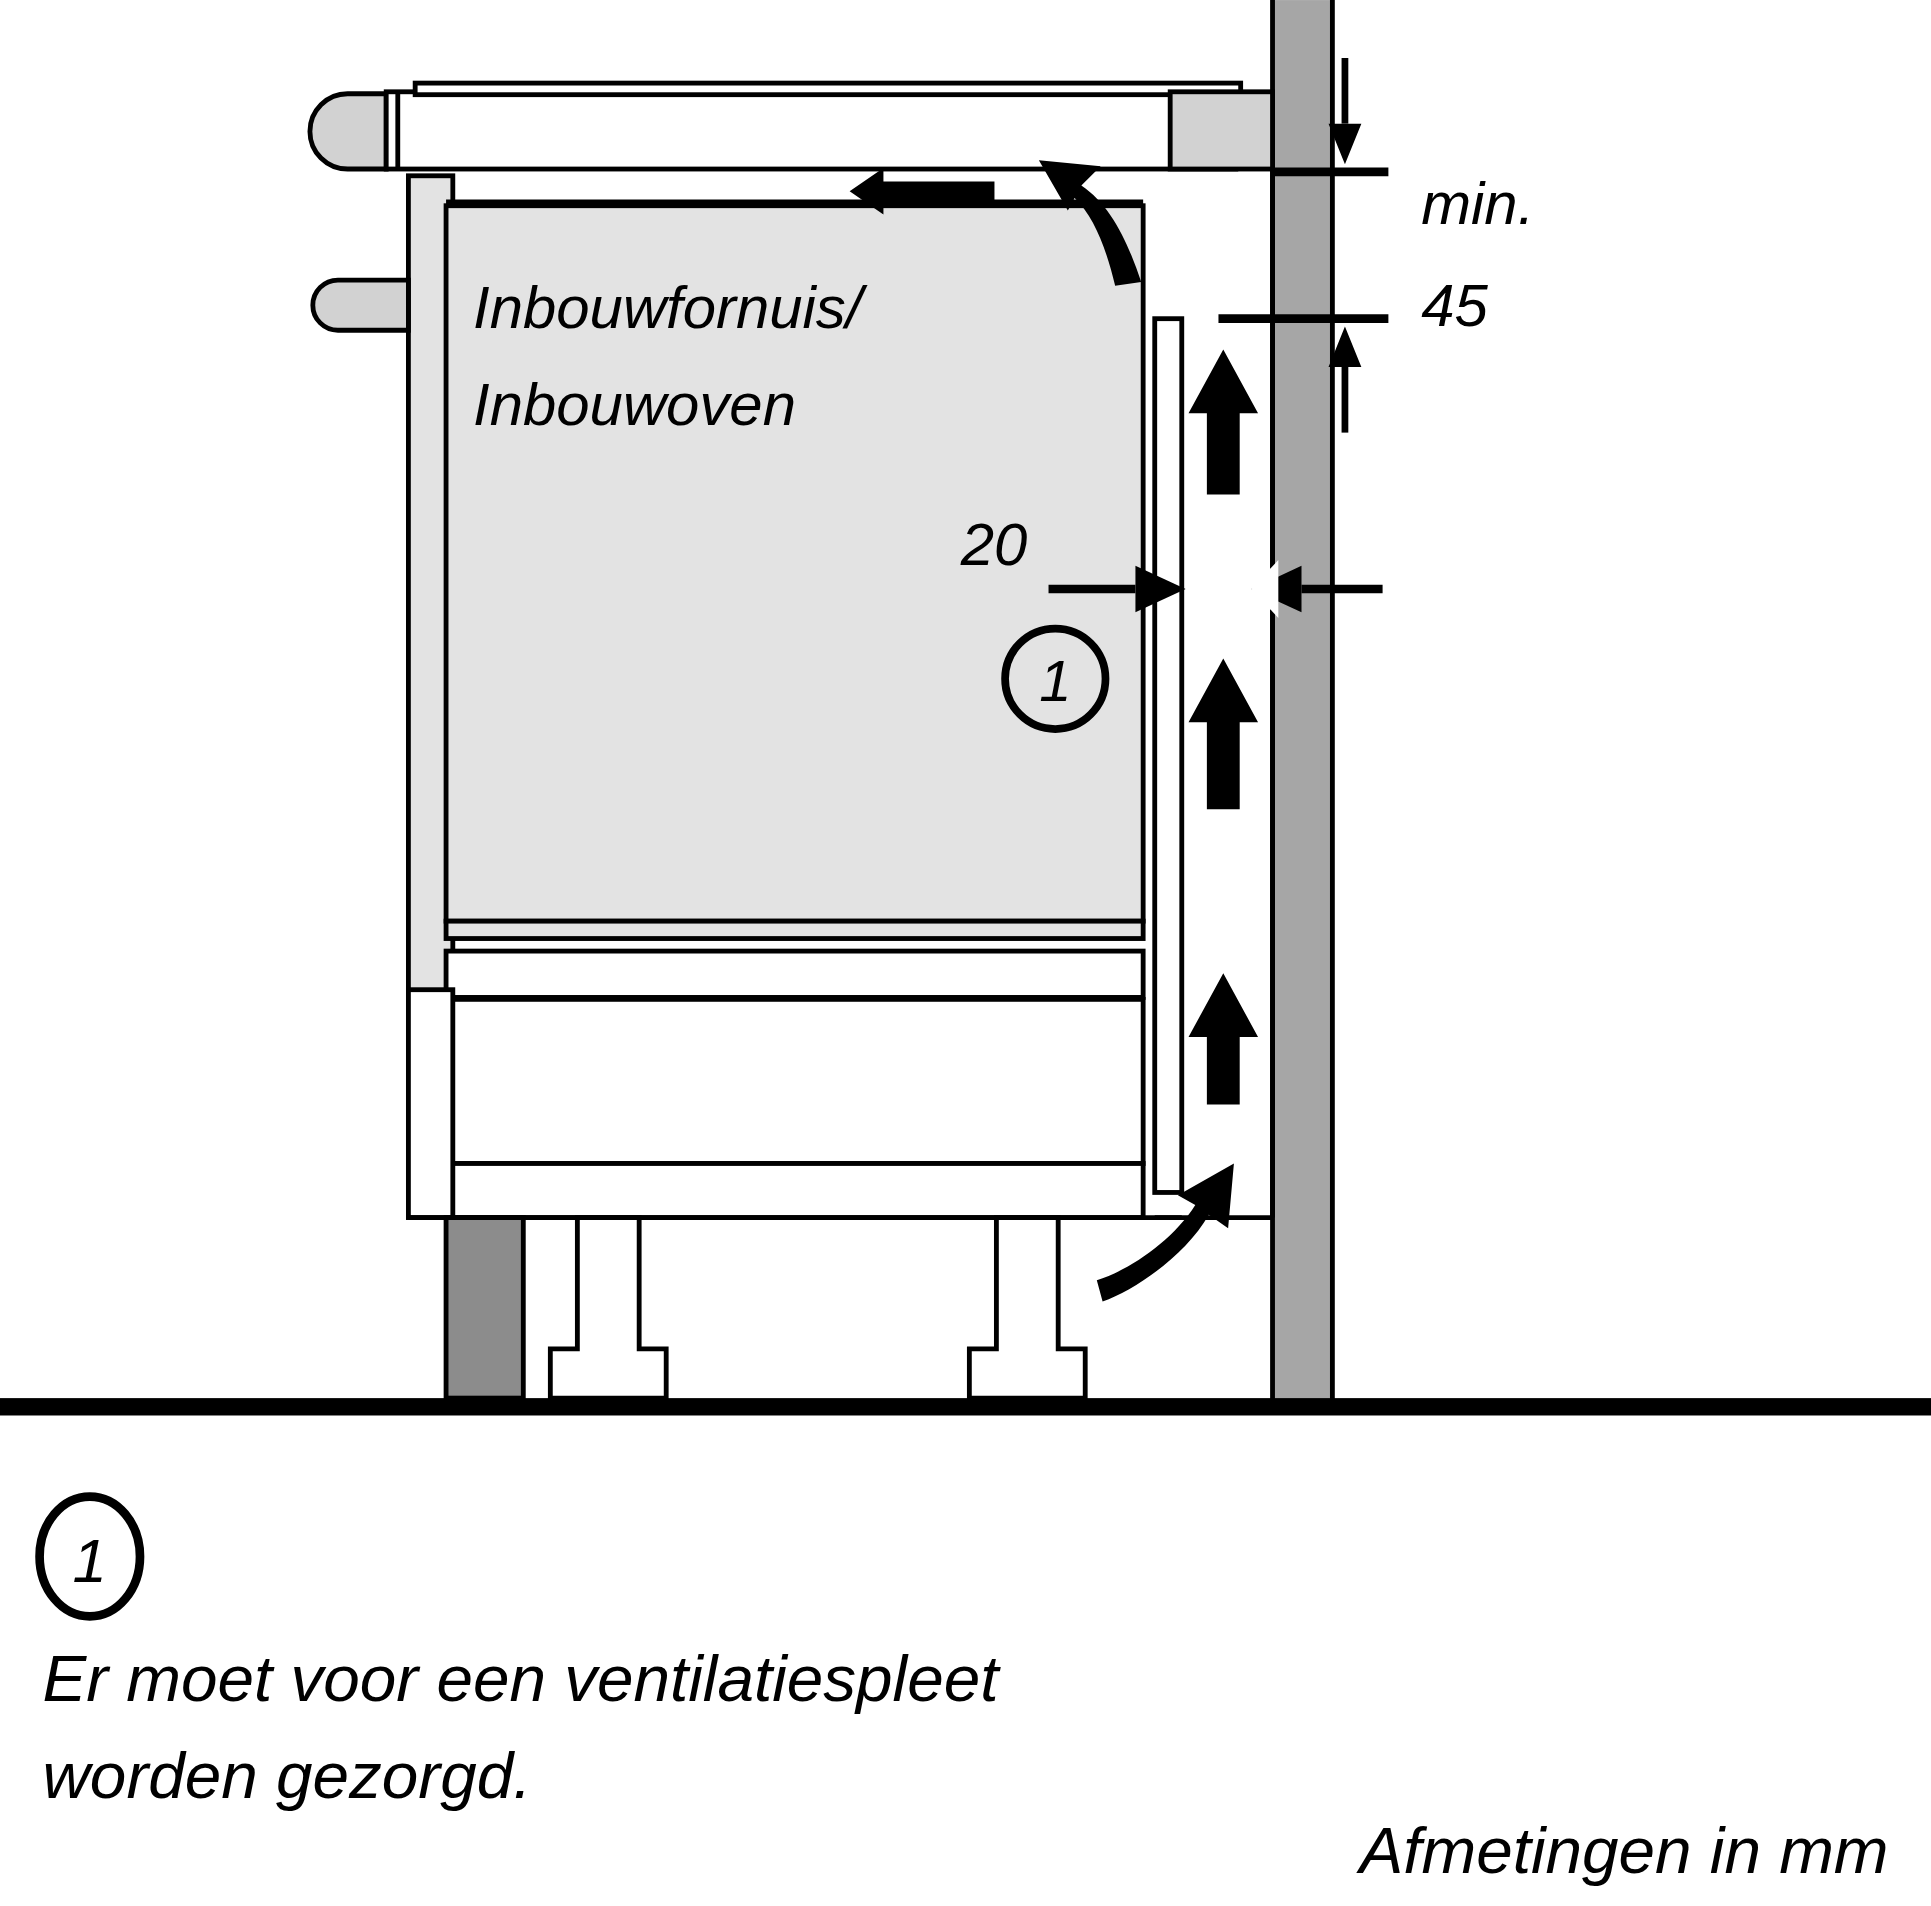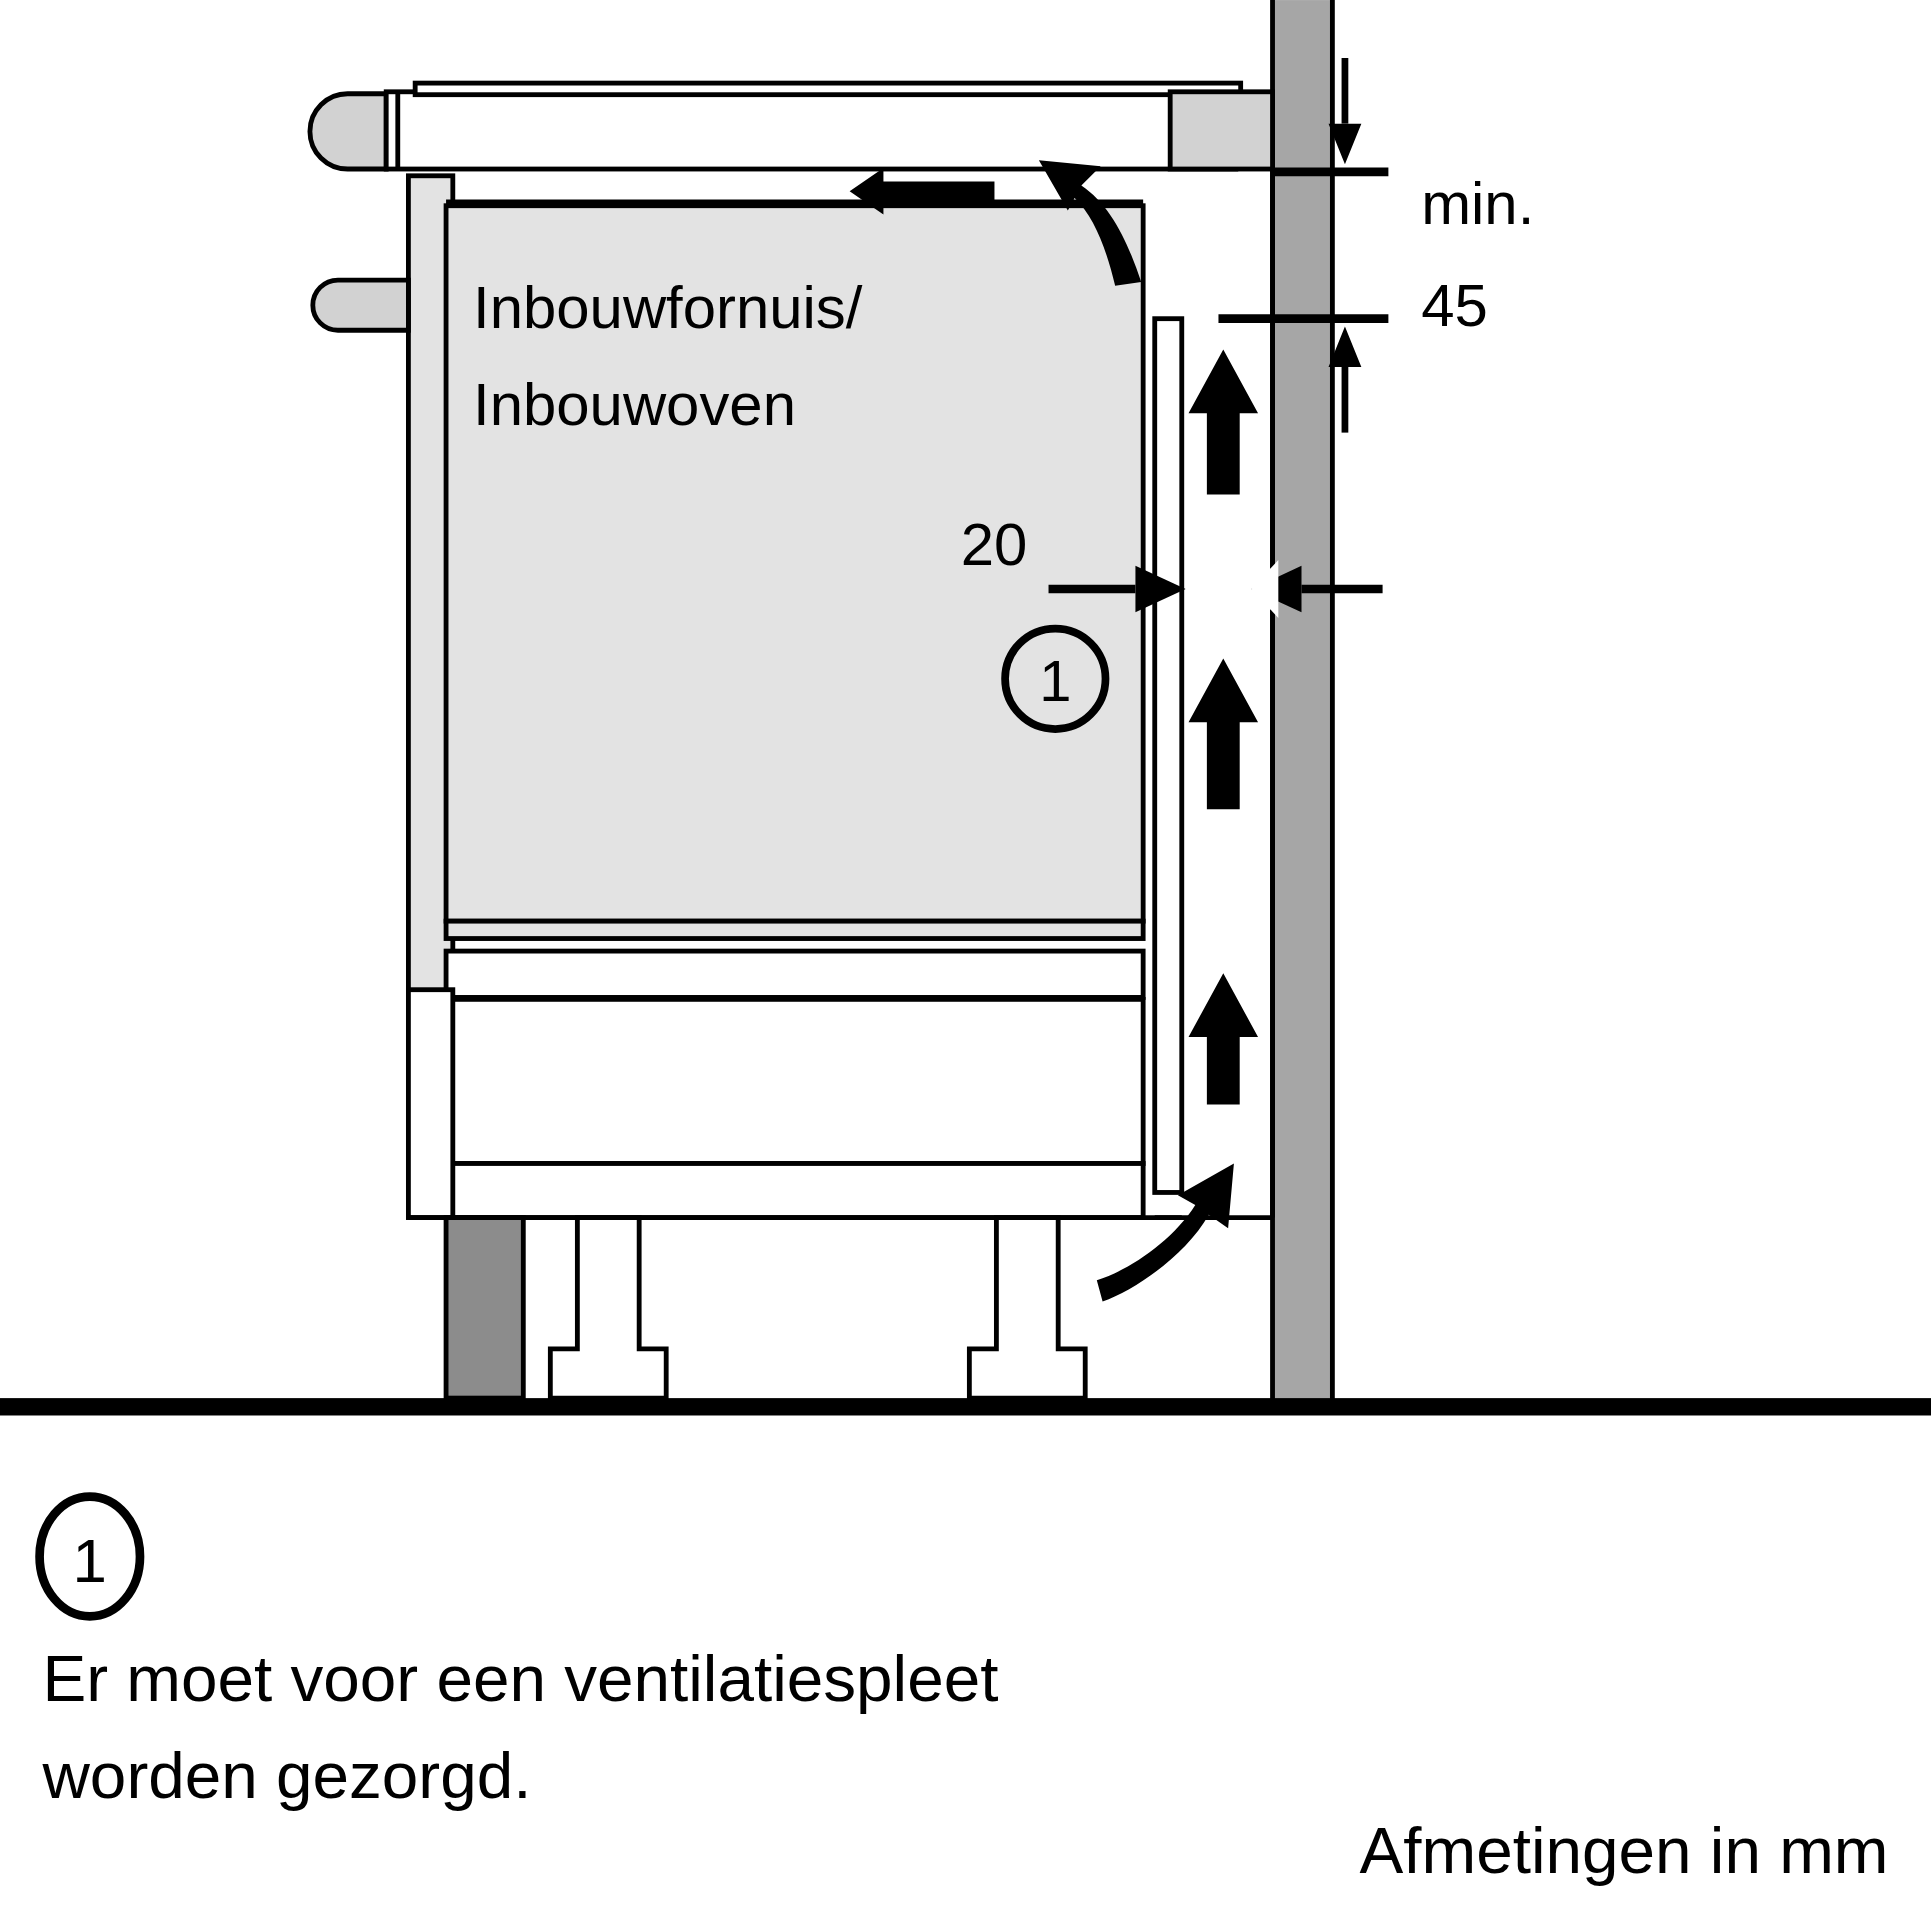--- a/index.html
+++ b/index.html
@@ -13,20 +13,21 @@
     font-family: "Liberation Sans", sans-serif;
     overflow: hidden;
     position: relative;
   }
   #diagram-root {
     position: absolute;
     left: 0;
     top: 0;
     width: 1931px;
     height: 1538px;
+    font-style: italic;
   }
   svg.tech-drawing {
     display: block;
     width: 1931px;
     height: 1907px;
   }
   .fill-white { fill: #ffffff; }
   .fill-lightgray { fill: #e3e3e3; }
   .fill-midgray { fill: #d2d2d2; }
   .fill-wallgray { fill: #a6a6a6; }

